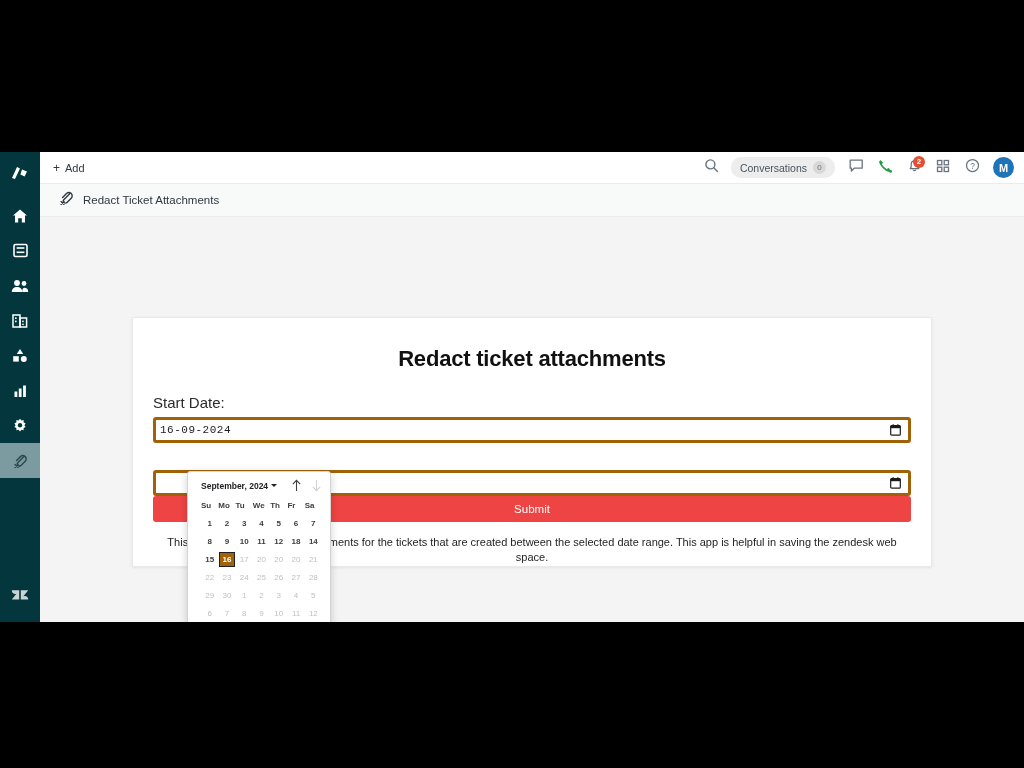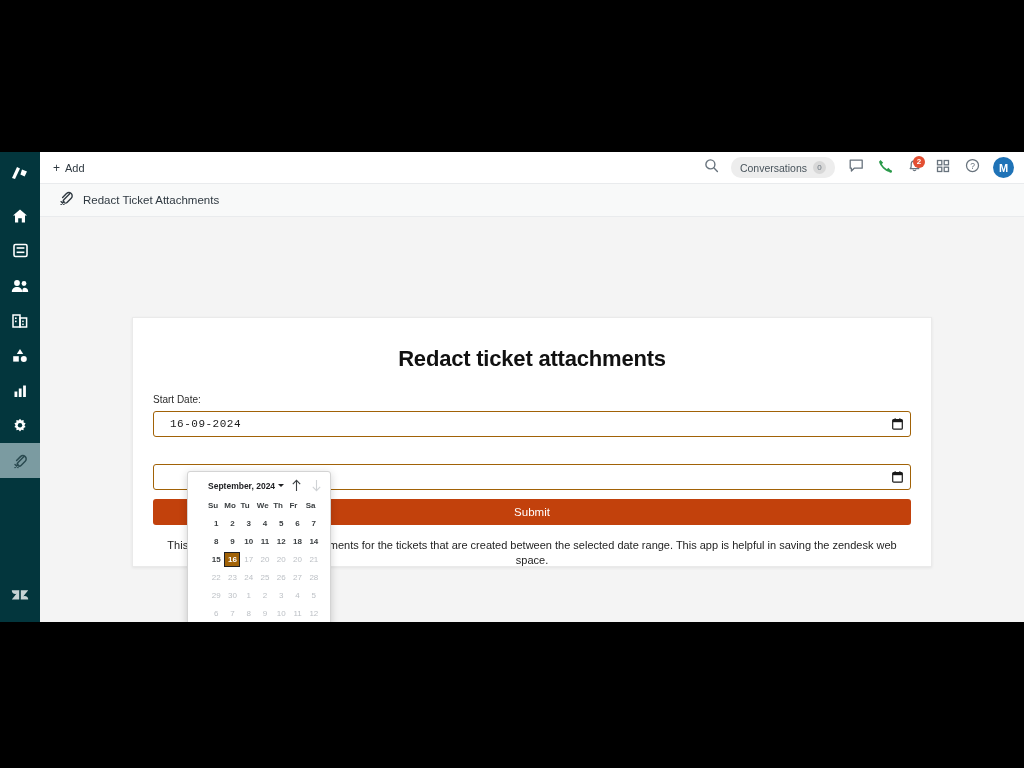--- a/index.html
+++ b/index.html
@@ -122,65 +122,65 @@
     box-shadow: 0 1px 3px rgba(0,0,0,0.07);
     padding: 28px 20px 0 20px;
   }
   #form-title {
     text-align: center;
     font-size: 22px; font-weight: bold;
     color: #111; letter-spacing: -0.2px;
     margin-bottom: 22px;
   }
   .field-label {
-    font-size: 10px; color: #2b2b2b;
+    font-size: 15px; color: #2b2b2b;
     margin-bottom: 6px; display: block;
   }
   .date-input {
     width: 100%; height: 26px;
-    border: 1px solid #a16207; border-radius: 3px;
+    border: 3px solid #a16207; border-radius: 3px;
     background: #fff;
     display: flex; align-items: center;
-    padding: 0 16px;
+    padding: 0 4px;
     position: relative;
     cursor: text;
   }
   .date-input .val {
     font-family: "Liberation Mono", monospace;
     font-size: 11px; color: #1a1a1a; letter-spacing: 0.5px;
   }
   .date-input .cal-btn {
     position: absolute; right: 7px; top: 50%;
     transform: translateY(-50%);
     cursor: pointer; display: flex;
   }
   #field-end { margin-top: 27px; }
   #submit-button {
     width: 100%; height: 26px;
-    background: #c2410c; border: none; border-radius: 3px;
+    background: #ef4444; border: none; border-radius: 3px;
     color: #fff; font-size: 11.5px;
     font-family: "Liberation Sans", sans-serif;
-    margin-top: 9px; cursor: pointer;
+    margin-top: 0; cursor: pointer;
   }
   #description {
     font-size: 11px; color: #242424;
     margin-top: 13px; line-height: 1.4;
     text-align: center;
   }
 
   
   #datepicker {
     position: absolute;
     left: 147px; top: 254px;
     width: 144px;
     background: #fff;
     border: 1px solid #d4d4d4;
     border-radius: 3px;
     box-shadow: 0 2px 8px rgba(0,0,0,0.18);
-    padding: 7px 8px 5px 20px;
+    padding: 7px 8px 5px 13px;
     z-index: 50;
   }
   #dp-header {
     display: flex; align-items: center;
     margin-bottom: 7px;
   }
   #dp-month {
     font-size: 8.5px; font-weight: bold; color: #202124;
     display: flex; align-items: center; gap: 3px;
     cursor: pointer;

